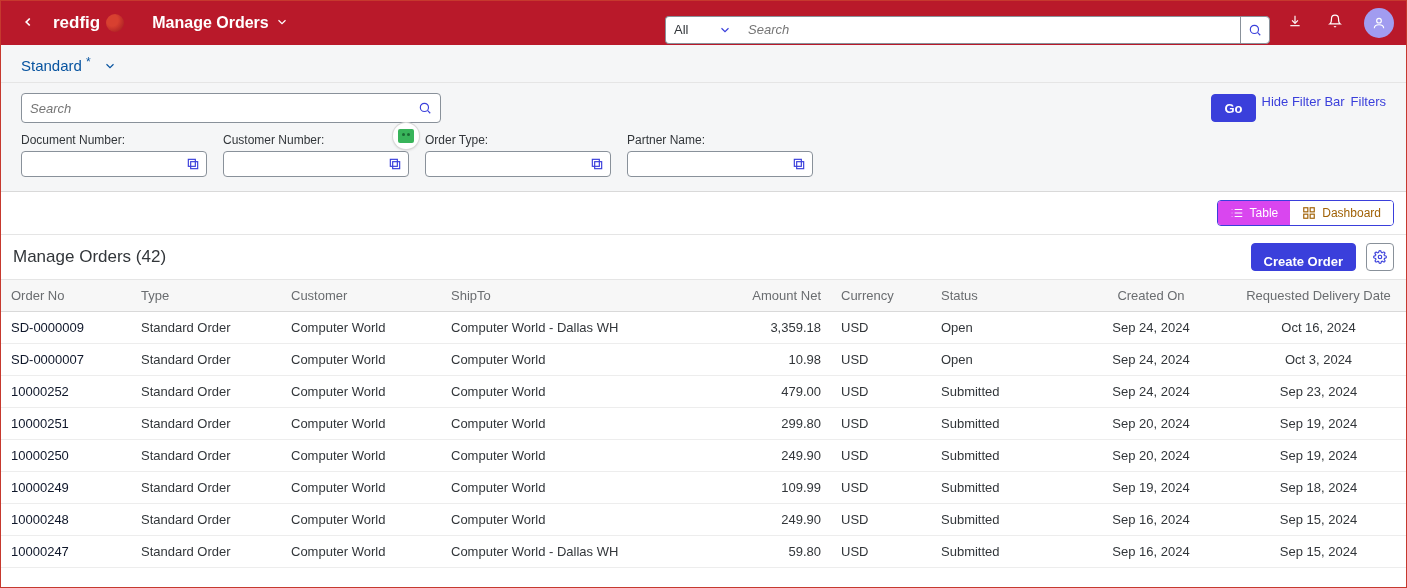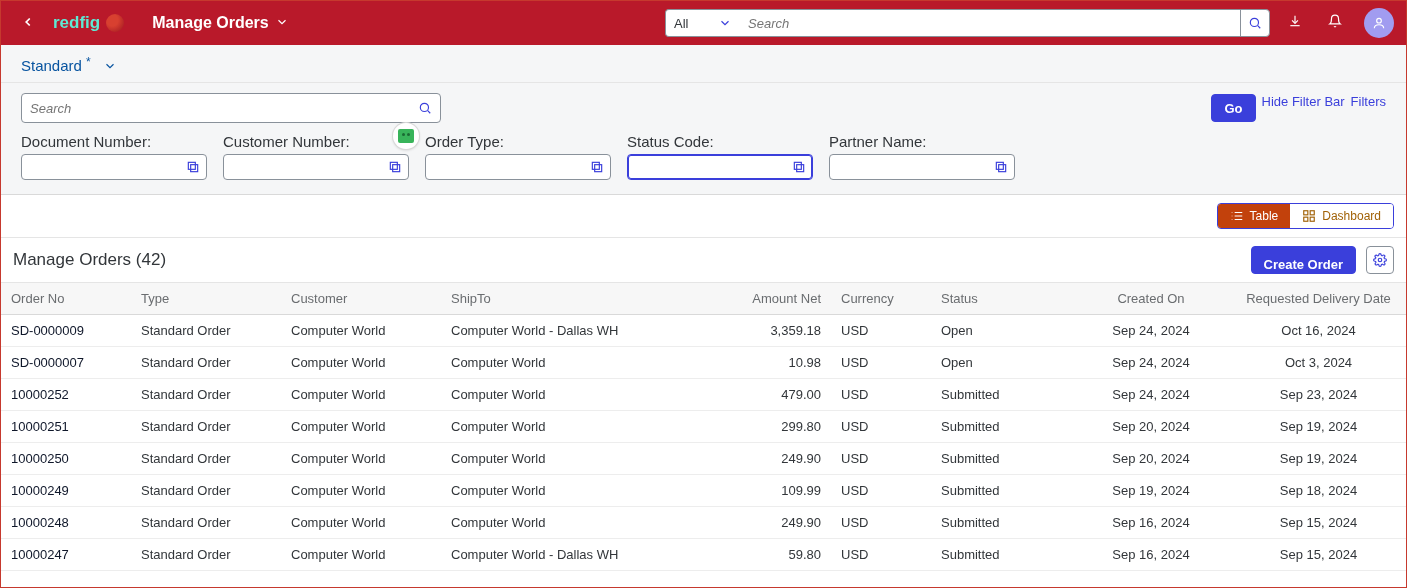--- a/index.html
+++ b/index.html
@@ -1,26 +1,26 @@
 <!DOCTYPE html>
 <html><head>
 <meta charset="utf-8">
 <style>
   * { box-sizing: border-box; margin: 0; padding: 0; }
   body { font-family: "Segoe UI", Arial, sans-serif; font-size: 13px; color: #32363a; background: #fff; width: 1407px; height: 588px; overflow: hidden; border: 1px solid #c6392e; }
   
   
   .top-header { background: #b9192a; height: 44px; display: flex; align-items: center; padding: 0 12px; gap: 10px; }
   .back-arrow { color: #fff; font-size: 18px; padding: 0 8px; cursor: pointer; }
-  .brand { color: #5eead4; font-weight: 600; font-size: 17px; display: flex; align-items: center; gap: 6px; }
+  .brand { color: #ffffff; font-weight: 600; font-size: 17px; display: flex; align-items: center; gap: 6px; }
   .brand-icon { width: 18px; height: 18px; background: radial-gradient(circle at 35% 35%, #d84030 35%, #9c1420 100%); border-radius: 50%; display:inline-block; }
   .page-title { color: #fff; font-size: 16px; font-weight: 600; margin-left: 18px; display: flex; align-items: center; gap: 6px; }
   .page-title .chev { font-size: 12px; }
   .flex-spacer { flex: 1; }
-  .search-group { display: flex; align-items: center; height: 15px; }
+  .search-group { display: flex; height: 15px; }
   .search-select { height: 28px; border: 1px solid #89919a; border-right: none; background: #fff; display: flex; align-items: center; padding: 0 8px; gap: 6px; font-size: 13px; color: #32363a; border-radius: 4px 0 0 4px; width: 75px; justify-content: space-between; }
   .search-input { height: 28px; border: 1px solid #89919a; border-left: none; border-right: none; width: 500px; padding: 0 8px; font-size: 13px; font-style: italic; color: #6a6d70; outline: none; }
   .search-btn { height: 28px; width: 30px; border: 1px solid #89919a; background: #fff; border-radius: 0 4px 4px 0; display: flex; align-items: center; justify-content: center; color: #3a3fdb; cursor: pointer; }
   .hdr-icon { color: #fff; font-size: 16px; padding: 0 8px; cursor: pointer; }
   .avatar { width: 30px; height: 30px; border-radius: 50%; background: #a19cf0; display: flex; align-items: center; justify-content: center; color: #fff; margin-left: 4px; cursor: pointer; }
   
   
   .variant-bar { background: #f5f6f7; padding: 12px 20px 8px; border-bottom: 1px solid #e5e5e5; }
   .variant-name { color: #0854a0; font-size: 15px; display: flex; align-items: center; gap: 8px; cursor: pointer; }
   .variant-name sup { color: #0854a0; font-size: 12px; position: relative; top: -4px; left: -4px; }
@@ -28,34 +28,34 @@
   
   .filter-bar { background: #f5f6f7; padding: 10px 20px 14px; border-bottom: 1px solid #d9d9d9; }
   .filter-top { display: flex; align-items: center; justify-content: space-between; margin-bottom: 10px; }
   .filter-search-wrap { display: flex; align-items: center; width: 420px; height: 30px; border: 1px solid #89919a; border-radius: 4px; background: #fff; padding: 0 8px; }
   .filter-search-wrap input { flex: 1; border: none; outline: none; font-size: 13px; font-style: italic; color: #6a6d70; background: transparent; }
   .filter-actions { display: flex; align-items: flex-start; gap: 6px; padding-left: 8px; }
   .btn-go { background: #3a3fdb; color: #fff; border: 1px solid #3a3fdb; border-radius: 4px; height: 28px; padding: 0 12px; font-weight: 600; font-size: 13px; cursor: pointer; }
   .link-btn { color: #3a3fdb; font-size: 13px; cursor: pointer; }
   .filter-fields { display: flex; gap: 16px; flex-wrap: wrap; }
   .filter-field { display: flex; flex-direction: column; gap: 4px; width: 186px; position: relative; }
-  .filter-field label { font-size: 15px; color: #32363a; }
+  .filter-field label { font-size: 12px; color: #32363a; }
   .vh-input { height: 26px; border: 1px solid #89919a; border-radius: 4px; background: #fff; display: flex; align-items: center; padding: 0 6px; justify-content: flex-end; }
   .vh-input.focus { border: 1px solid #3a3fdb; box-shadow: 0 0 0 1px #3a3fdb inset; }
   .vh-icon { color: #3a3fdb; font-size: 13px; }
   .ext-badge { position: absolute; top: -10px; right: -10px; width: 26px; height: 26px; border-radius: 50%; background: #fff; display:flex; align-items:center; justify-content:center; box-shadow: 0 0 0 1px #d9d9d9, 0 1px 3px rgba(0,0,0,.2); }
   .ext-badge-inner { width: 16px; height: 14px; background: #38b45a; border-radius: 2px; position: relative; }
   .ext-badge-inner::before, .ext-badge-inner::after { content:""; position:absolute; width:3px; height:3px; background:#1a6b33; border-radius:50%; top:4px; }
   .ext-badge-inner::before { left:4px; } .ext-badge-inner::after { right:4px; }
   
   
   .view-bar { background: #fff; padding: 8px 12px; display: flex; justify-content: flex-end; border-bottom: 1px solid #e5e5e5; }
   .seg { display: flex; border: 1px solid #3a3fdb; border-radius: 4px; overflow: hidden; }
   .seg-btn { height: 24px; padding: 0 12px; display: flex; align-items: center; gap: 6px; font-size: 12px; color: #a16207; background: #fff; cursor: pointer; }
-  .seg-btn.active { background: #c2410c; color: #fff; }
+  .seg-btn.active { background: #d946ef; color: #fff; }
   
   
   .table-header { display: flex; align-items: center; padding: 8px 12px; justify-content: space-between; }
   .table-title { font-size: 17px; color: #32363a; }
   .table-actions { display: flex; align-items: center; gap: 10px; }
   .btn-create { background: #3a3fdb; color: #fff; border: 1px solid #3a3fdb; border-radius: 4px; height: 28px; padding: 10px 12px; font-weight: 600; font-size: 13px; cursor: pointer; }
   .settings-btn { width: 28px; height: 28px; border: 1px solid #89919a; border-radius: 4px; display: flex; align-items: center; justify-content: center; color: #3a3fdb; cursor: pointer; background:#fff; }
   
   
   table { width: 100%; border-collapse: collapse; }
@@ -182,29 +182,20 @@
       <div class="filter-field">
         <label>Order Type:</label>
         <div class="vh-input">
           <svg class="icon vh-icon" viewBox="0 0 24 24" fill="none" stroke="#3a3fdb" stroke-width="2">
             <rect x="4" y="4" width="12" height="12"></rect>
             <rect x="8" y="8" width="12" height="12"></rect>
           </svg>
         </div>
       </div>
       <div class="filter-field">
-        <label>Status Code:</label>
-        <div class="vh-input focus">
-          <svg class="icon vh-icon" viewBox="0 0 24 24" fill="none" stroke="#3a3fdb" stroke-width="2">
-            <rect x="4" y="4" width="12" height="12"></rect>
-            <rect x="8" y="8" width="12" height="12"></rect>
-          </svg>
-        </div>
-      </div>
-      <div class="filter-field">
         <label>Partner Name:</label>
         <div class="vh-input">
           <svg class="icon vh-icon" viewBox="0 0 24 24" fill="none" stroke="#3a3fdb" stroke-width="2">
             <rect x="4" y="4" width="12" height="12"></rect>
             <rect x="8" y="8" width="12" height="12"></rect>
           </svg>
         </div>
       </div>
     </div>
 </div>

